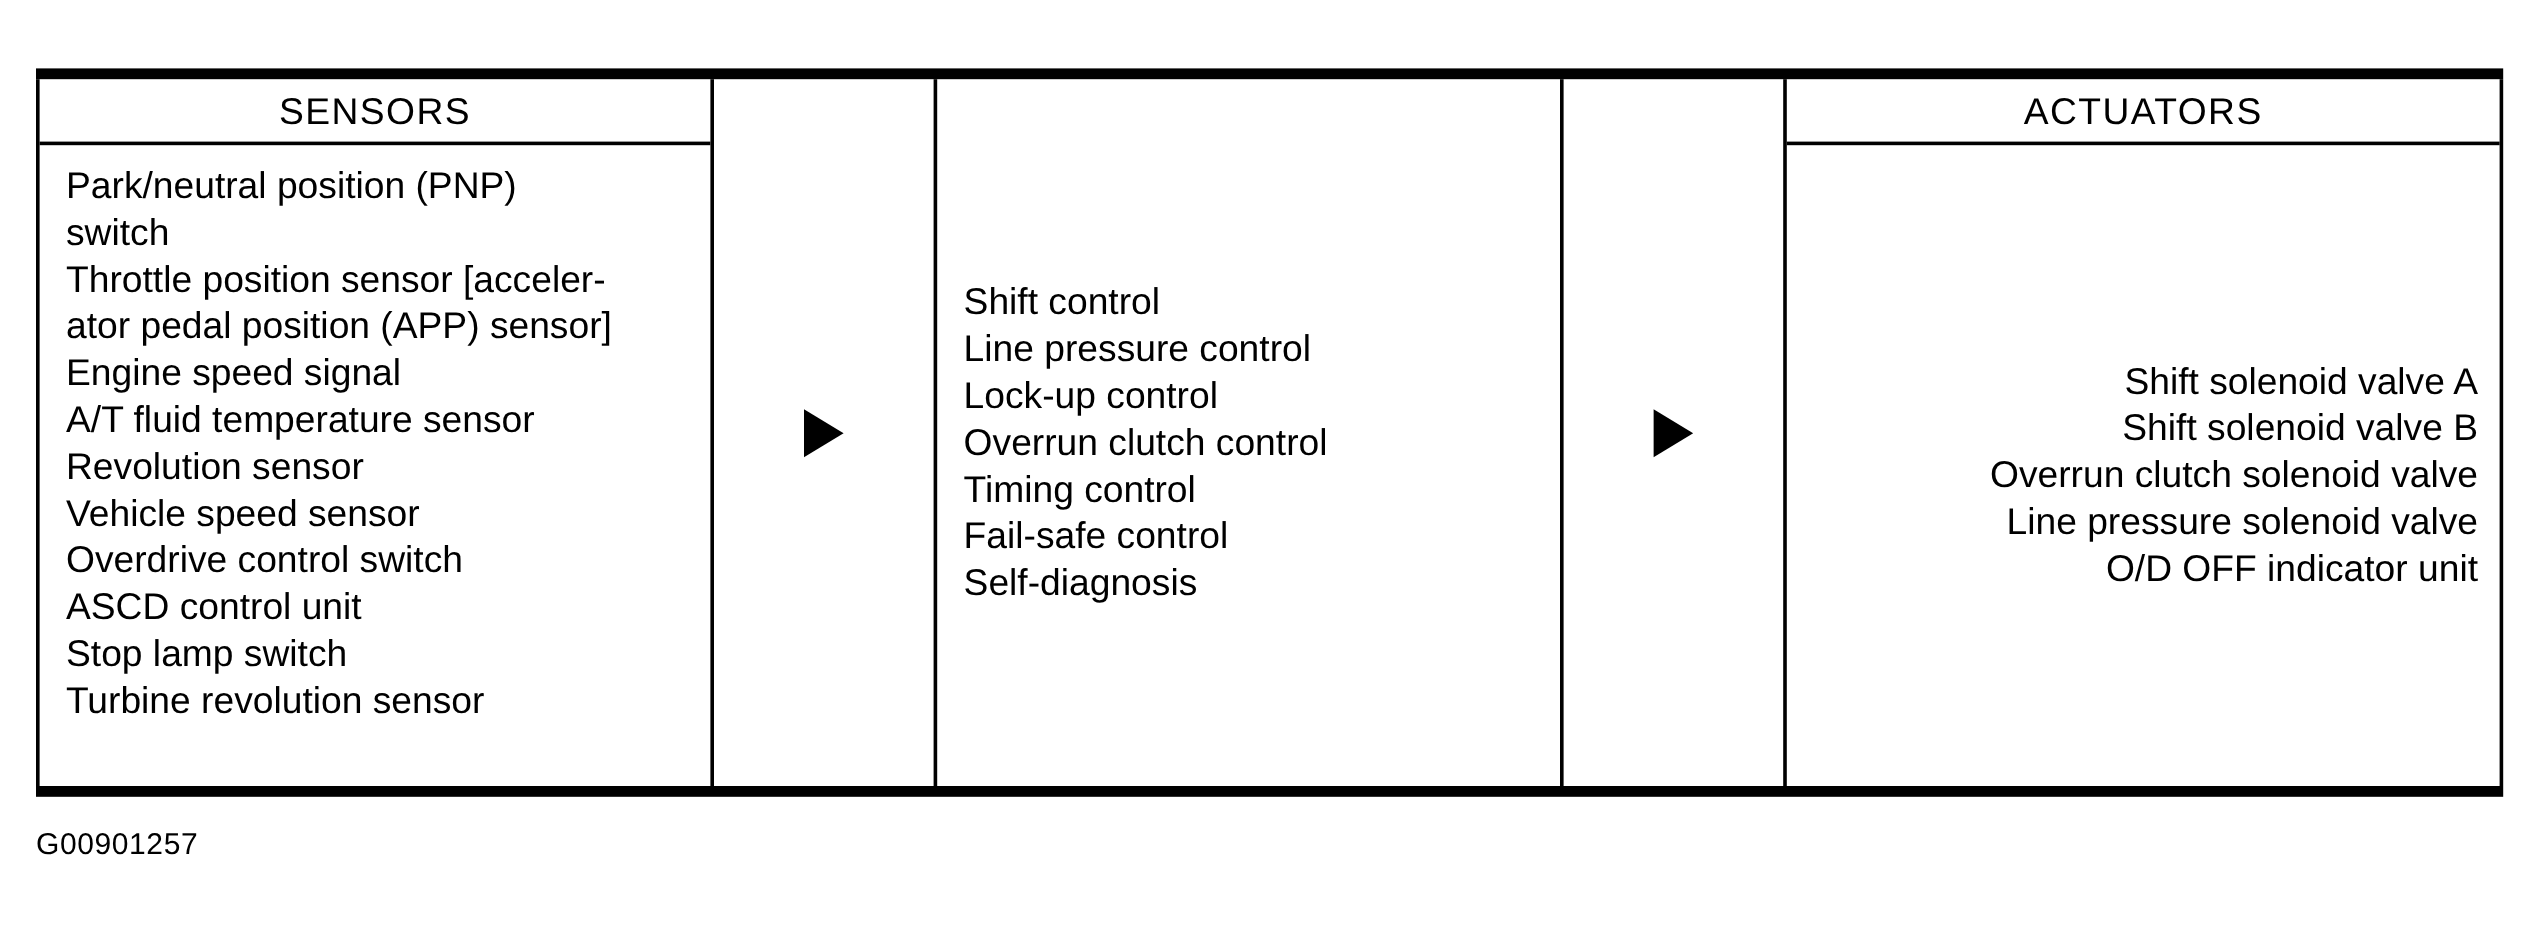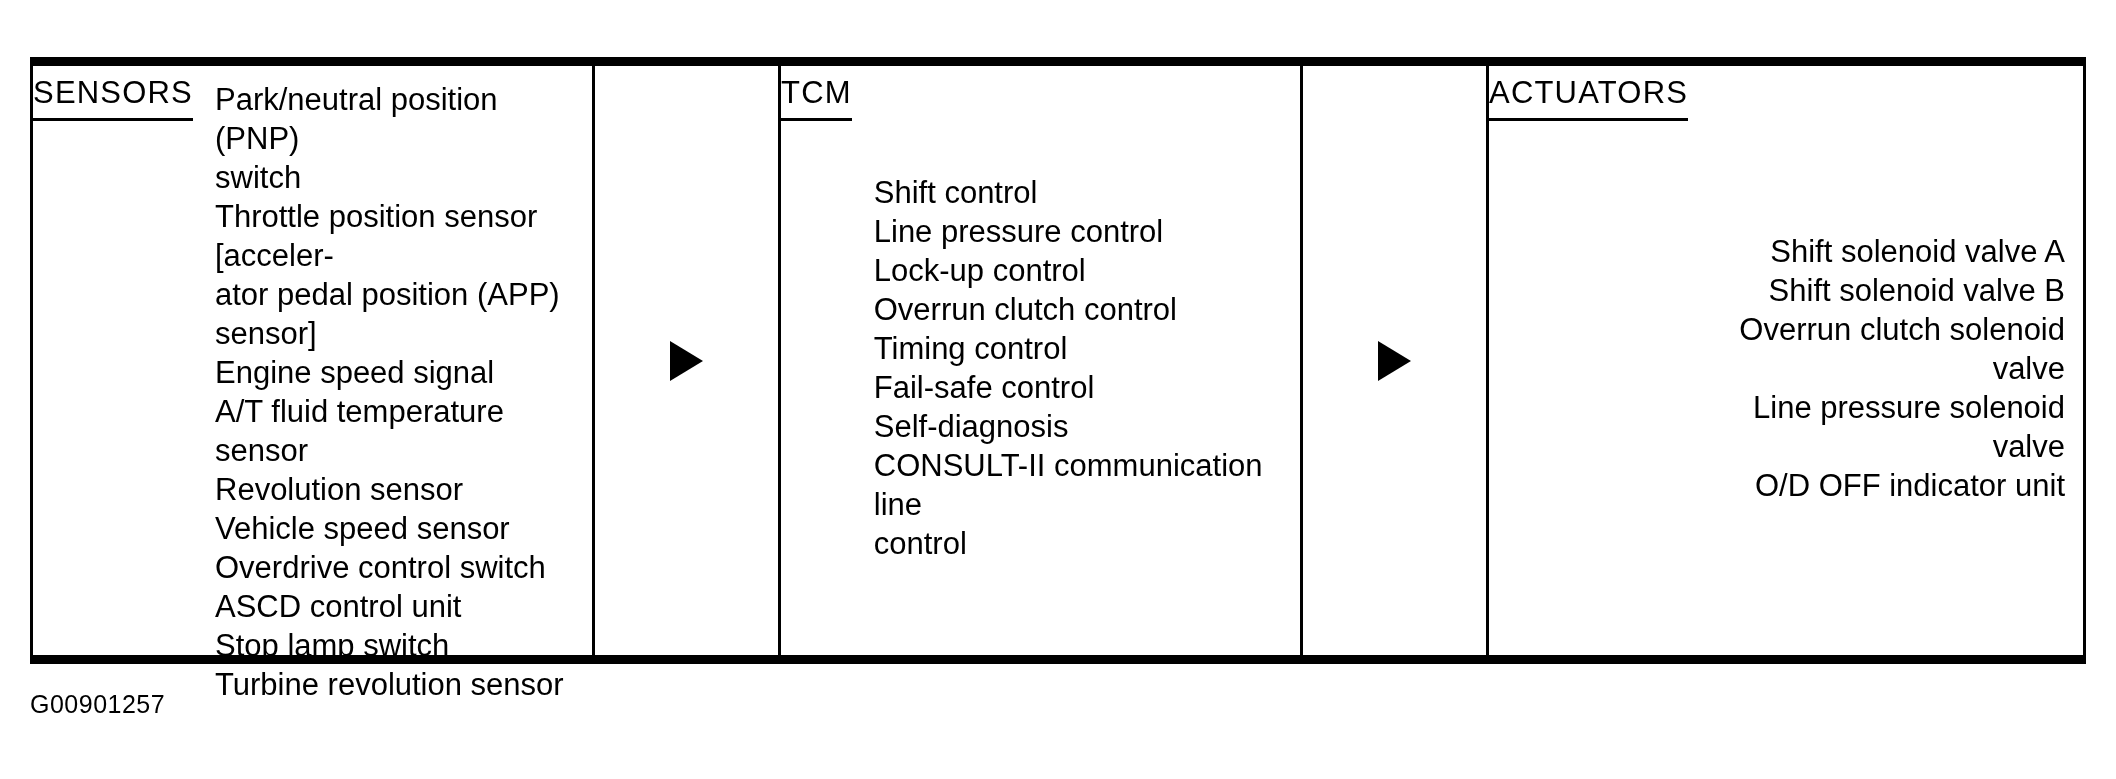--- a/index.html
+++ b/index.html
@@ -42,21 +42,21 @@
     height: 589px;
     display: flex;
     align-items: stretch;
   }
 
   
   .panel {
     border-left: 3px solid #000000;
     border-right: 3px solid #000000;
     display: flex;
-    flex-direction: row;
+    flex-direction: column;
     box-sizing: border-box;
   }
   .panel-sensors   { width: 565px; }
   .panel-tcm       { width: 525px; }
   .panel-actuators { width: 600px; text-align: right; }
 
   .panel-header {
     height: 55px;
     border-bottom: 3px solid #000000;
     display: flex;
@@ -142,33 +142,28 @@
         <div class="entry">Stop lamp switch</div>
         <div class="entry">Turbine revolution sensor</div>
       </div>
     </div>
 
     <div class="gap gap-1">
       <div class="arrow"></div>
     </div>
 
     <div class="panel panel-tcm">
-      <div class="panel-header">
-        <span class="panel-header-text">TCM</span>
-      </div>
       <div class="panel-body">
         <div class="entry">Shift control</div>
         <div class="entry">Line pressure control</div>
         <div class="entry">Lock-up control</div>
         <div class="entry">Overrun clutch control</div>
         <div class="entry">Timing control</div>
         <div class="entry">Fail-safe control</div>
         <div class="entry">Self-diagnosis</div>
-        <div class="entry">CONSULT-II communication line
-control</div>
       </div>
     </div>
 
     <div class="gap gap-2">
       <div class="arrow"></div>
     </div>
 
     <div class="panel panel-actuators">
       <div class="panel-header">
         <span class="panel-header-text">ACTUATORS</span>

